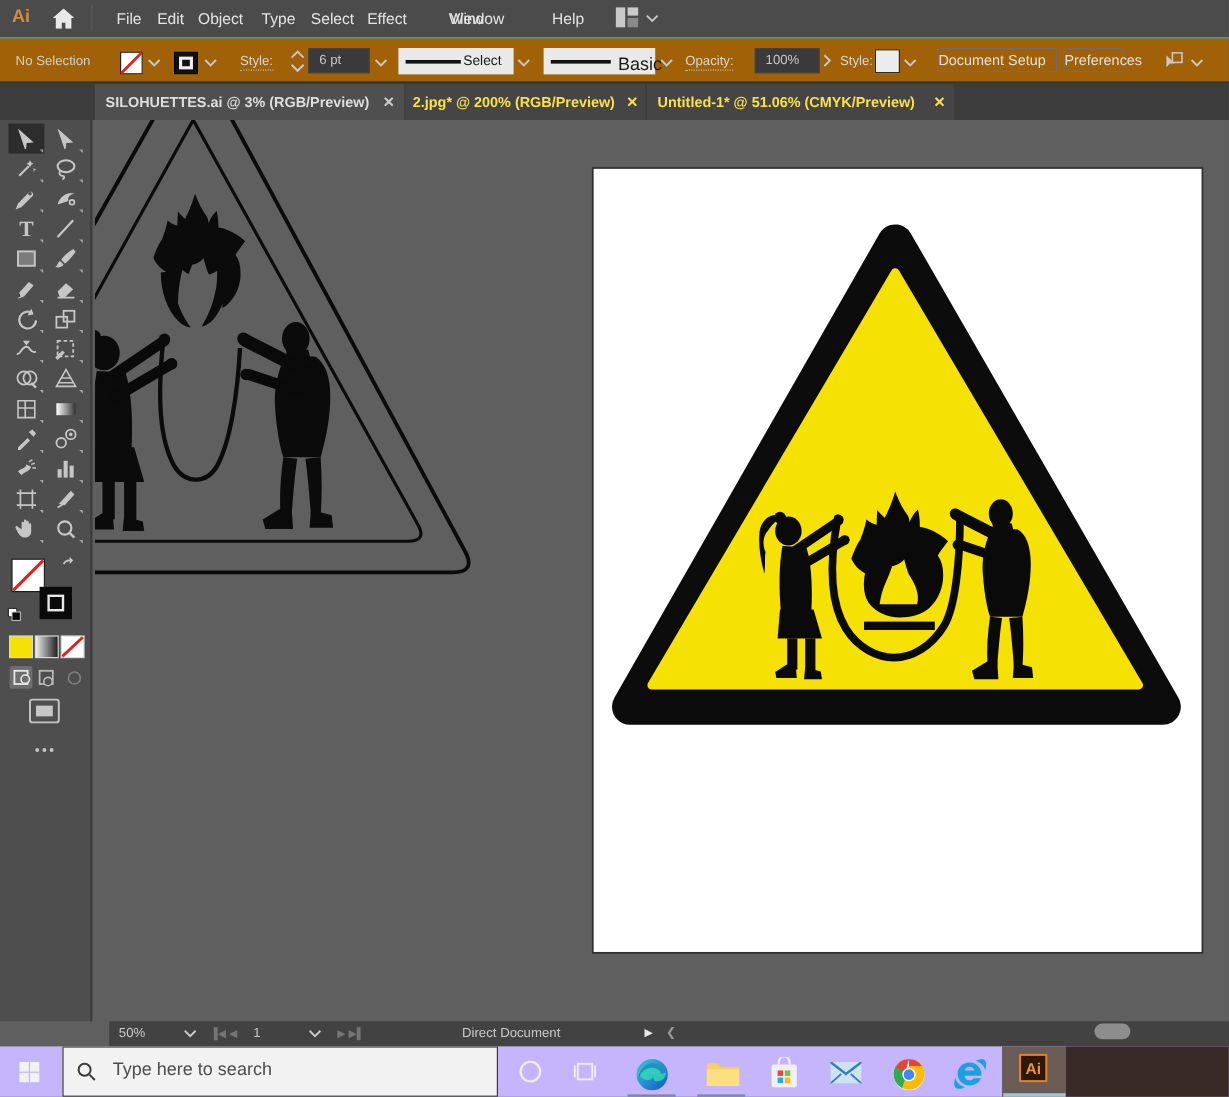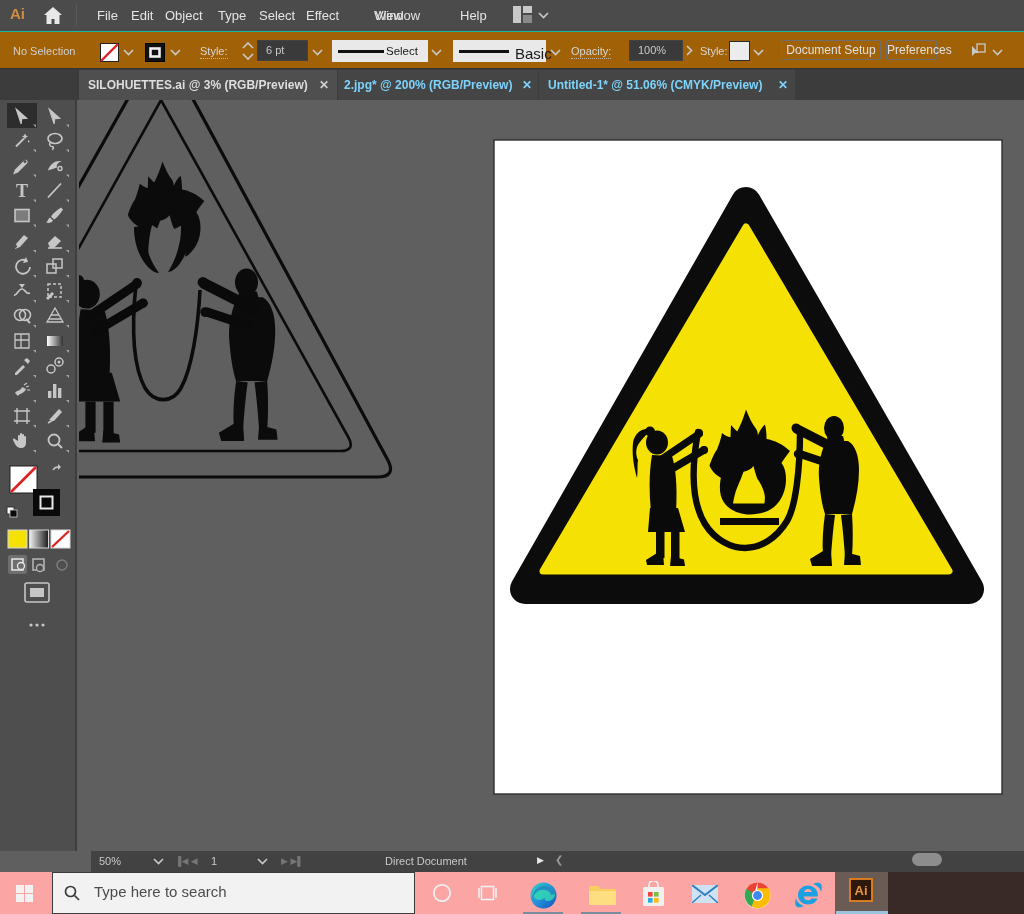--- a/index.html
+++ b/index.html
@@ -1,26 +1,26 @@
 <!DOCTYPE html>
 <html><head><meta charset="utf-8"><style>
 *{margin:0;padding:0;box-sizing:border-box}
 html,body{width:1024px;height:914px;overflow:hidden;background:#5f5f5f;font-family:"Liberation Sans",sans-serif}
 #menubar{position:absolute;left:0;top:0;width:1024px;height:31px;background:#4b4b4b;color:#e4e4e4;font-size:13px}
 .mi{position:absolute;top:8px;white-space:nowrap}
 #ctrlbar{position:absolute;left:0;top:31px;width:1024px;height:37px;background:#a16207;border-top:1px solid #14b8a6;color:#d6d6d6;font-size:11px}
 #tabbar{position:absolute;left:0;top:68px;width:1024px;height:32px;background:#3c3c3c;border-top:1px solid #333}
-.tab{position:absolute;top:1px;height:31px;font-size:12px;color:#7dd3fc;line-height:31px;white-space:nowrap}
+.tab{position:absolute;top:1px;height:31px;font-size:12px;color:#fde047;line-height:31px;white-space:nowrap}
 #toolcol{position:absolute;left:0;top:100px;width:77px;height:751px;background:#4e4e4e;border-right:2px solid #3e3e3e}
 #canvas{position:absolute;left:79px;top:100px;width:945px;height:751px;background:#5f5f5f;overflow:hidden}
 #statusbar{position:absolute;left:91px;top:851px;width:1020px;height:21px;background:#424242;color:#c9c9c9;font-size:11px}
-#taskbar{position:absolute;left:0;top:872px;width:1024px;height:42px;background:#fca5a5}
+#taskbar{position:absolute;left:0;top:872px;width:1024px;height:42px;background:#c4b5fd}
 .chev{position:absolute}
 .darkfield{position:absolute;background:#3a3a3a;border:1px solid #424242;color:#c8c8c8}
-.btn{position:absolute;height:20px;top:8px;border:1px solid #6e6e6e;border-radius:2px;color:#e0e0e0;font-size:12px;text-align:center;line-height:18px}
+.btn{position:absolute;height:20px;top:8px;border:1px solid #6e6e6e;border-radius:2px;color:#e0e0e0;font-size:12px;text-align:left;line-height:18px}
 .dotted{border-bottom:1px dotted #b5b5b5;padding-bottom:1px}
 </style></head><body>
 <div id="menubar">
   <div class="mi" style="left:10px;top:5px;font-weight:bold;font-size:15px;color:#d18d3f">Ai</div>
   <svg class="mi" style="left:44px;top:7px" width="18" height="17" viewBox="0 0 18 17">
       <path d="M9 0L0 8h2.5v9h5v-5h3v5h5V8H18z" fill="#e8e8e8"></path>
     </svg>
   <div class="mi" style="left:76px;top:4px;width:1px;height:22px;background:#5a5a5a"></div>
   <div class="mi" style="left:97px">File</div>
   <div class="mi" style="left:131px">Edit</div>

